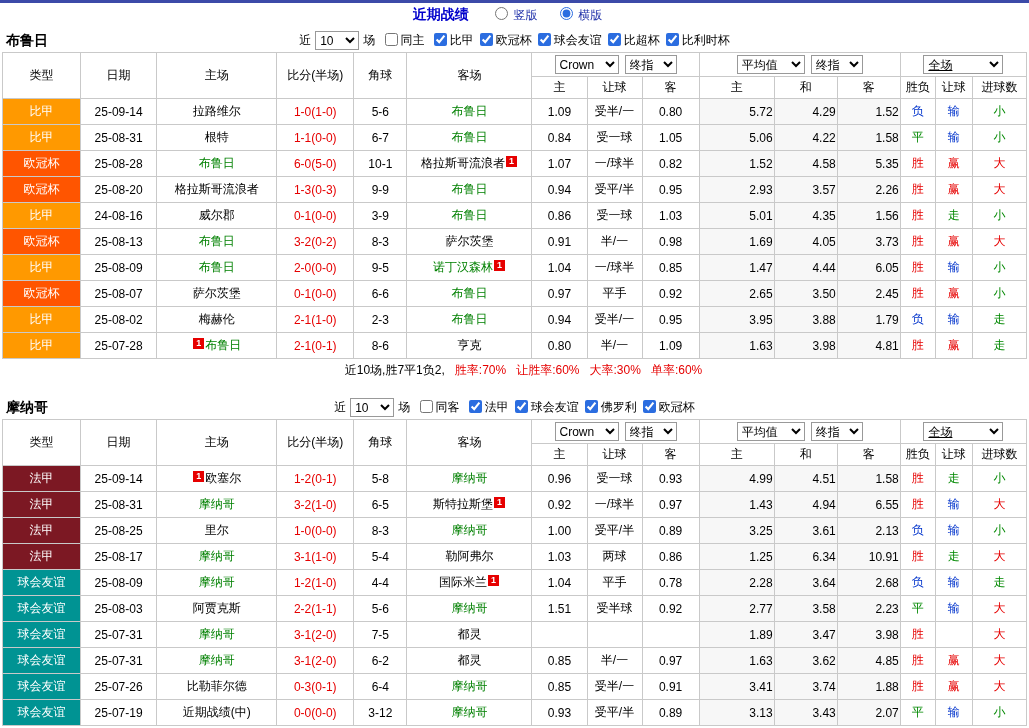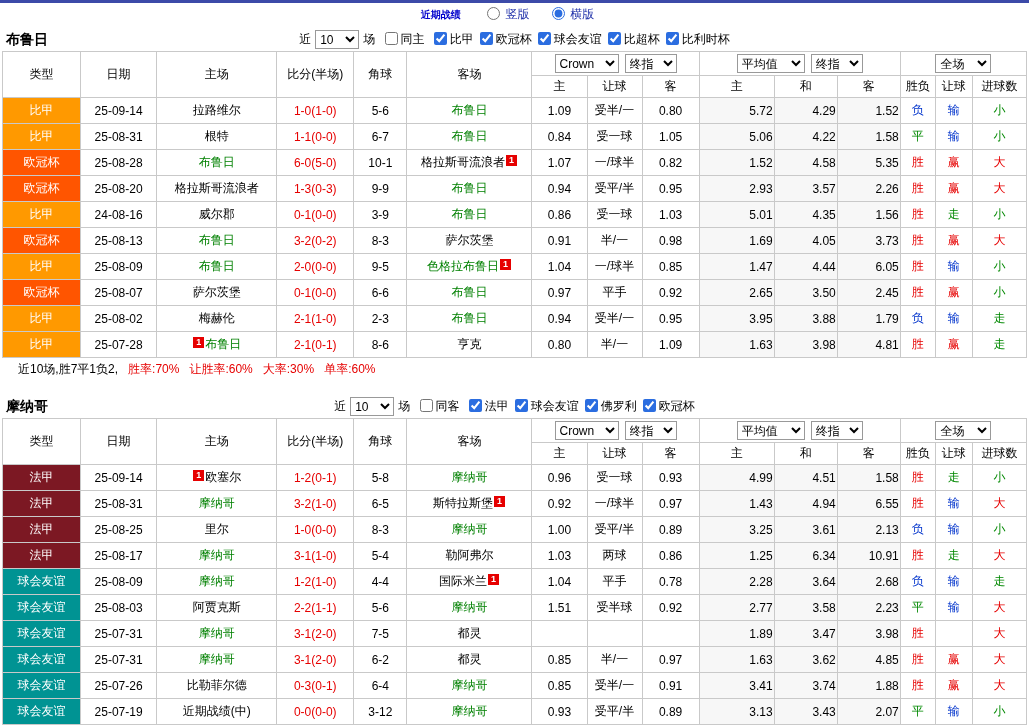--- a/index.html
+++ b/index.html
@@ -1,41 +1,41 @@
 <!DOCTYPE html>
 <html><head>
 <meta charset="utf-8">
 <style>
   html,body{margin:0;padding:0;}
   body{width:1029px;background:#fff;color:#000;font-family:"Liberation Sans","DejaVu Sans",sans-serif;font-size:12px;}
   .topbar{border-top:3px solid #3c4aa8;text-align:center;padding:3px 0 2px;}
-  .topbar .title{color:#0000cc;font-weight:bold;font-size:10px;margin-right:18px;vertical-align:middle;}
+  .topbar .title{color:#0000cc;font-weight:bold;font-size:14px;margin-right:18px;vertical-align:middle;}
   .topbar label{color:#2233aa;font-size:12px;margin-right:14px;vertical-align:middle;}
   input[type="checkbox"],input[type="radio"]{accent-color:#2b6de0;width:13px;height:13px;vertical-align:-2px;margin:0 2px 0 5px;}
   .section{margin-top:2px;}
   .sec-head{position:relative;height:24px;line-height:24px;}
   .team-name{position:absolute;left:6px;top:0;font-weight:bold;font-size:14px;}
   .filters{display:block;text-align:center;}
   .filters .lbl{margin:0 1px;}
   select{font-size:12px;height:19px;border:1px solid #999;background:#fff;vertical-align:middle;margin:0 3px;}
   .sel-count{width:44px;}
   .sel-book{width:64px;}
   .sel-idx{width:52px;}
   .sel-avg{width:68px;}
-  .sel-scope{width:56px;}
+  .sel-scope{width:80px;text-decoration:underline;}
   table{border-collapse:collapse;table-layout:fixed;width:1025px;margin:0 auto;}
   th,td{border:1px solid #c9c9c9;text-align:center;white-space:nowrap;overflow:hidden;padding:0 1px;font-size:12px;}
   th{font-weight:normal;background:#fff;height:21px;}
   tr.ctrl th{height:23px;}
   tbody td{height:25px;}
   td.type{color:#fff;}
   .score{color:#e60000;}
   td.euro{background:#f7f7f7;text-align:right;}
   .card{display:inline-block;background:#e60000;color:#fff;font-size:9px;line-height:11px;height:11px;min-width:9px;padding:0 1px;vertical-align:3px;margin:0 1px;font-weight:bold;}
-  .summary{height:22px;line-height:22px;text-align:left;padding-left:18px;}
+  .summary{height:22px;line-height:22px;text-align:center;padding-left:18px;}
   .summary .stat{color:#e60000;margin-left:10px;}
   .gap{height:12px;}
 </style>
 </head>
 <body>
 
 <div class="topbar">
   <span class="title">近期战绩</span>
   <input type="radio" name="layout" style="">
   <label>竖版</label>
@@ -202,21 +202,21 @@
           <td style="color: rgb(230, 0, 0);">胜</td>
           <td style="color: rgb(230, 0, 0);">赢</td>
           <td style="color: rgb(230, 0, 0);">大</td>
         </tr>
         <tr>
           <td class="type" style="background: rgb(255, 153, 0);">比甲</td>
           <td>25-08-09</td>
           <td><span style="color: rgb(0, 128, 0);">布鲁日</span></td>
           <td class="score">2-0(0-0)</td>
           <td>9-5</td>
-          <td><span style="color: rgb(0, 128, 0);">色格拉布鲁日</span><span class="card">1</span></td>
+          <td><span style="color: rgb(0, 128, 0);">诺丁汉森林</span><span class="card">1</span></td>
           <td>1.04</td>
           <td>一/球半</td>
           <td>0.85</td>
           <td class="euro">1.47</td>
           <td class="euro">4.44</td>
           <td class="euro">6.05</td>
           <td style="color: rgb(230, 0, 0);">胜</td>
           <td style="color: rgb(0, 51, 204);">输</td>
           <td style="color: rgb(0, 136, 0);">小</td>
         </tr>

